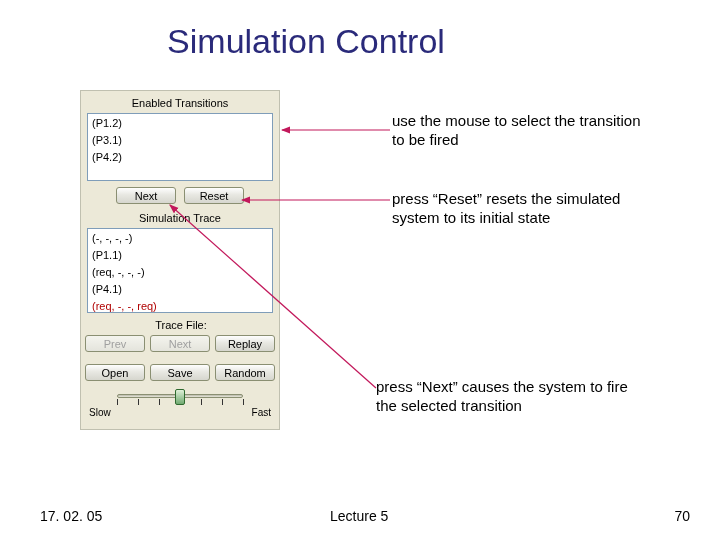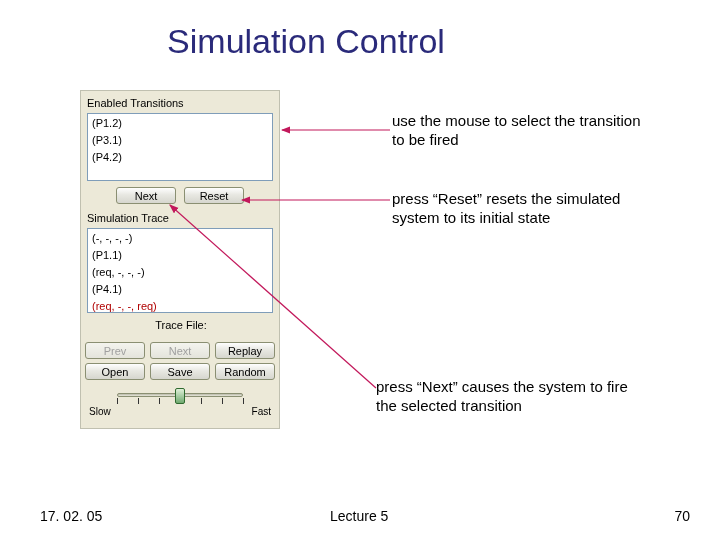--- a/index.html
+++ b/index.html
@@ -27,21 +27,21 @@
     top: 90px;
     width: 200px;
     background: #ece9d8;
     border: 1px solid #c0c0b0;
     padding: 4px 6px 8px 6px;
     font-size: 11px;
     color: #000;
     font-family: Tahoma, Arial, sans-serif;
   }
   .section-label {
-    text-align: left;
+    text-align: center;
     font-size: 11px;
     padding: 2px 0 4px 0;
   }
   .listbox {
     background: #fff;
     border: 1px solid #7f9db9;
     height: 68px;
     margin-bottom: 6px;
     font-size: 11px;
     overflow: hidden;
@@ -74,23 +74,23 @@
     border: 1px solid #8a8f72;
     border-radius: 3px;
     color: #000;
     cursor: pointer;
     font-family: Tahoma, Arial, sans-serif;
   }
   .xp-btn:disabled { color: #a0a0a0; background: linear-gradient(#f4f4ee,#e4e4dc); }
   .grid3 {
     display: grid;
     grid-template-columns: repeat(3, 60px);
-    gap: 4px 5px;
+    gap: 12px 5px;
     justify-content: center;
-    margin-top: 11px;
+    margin-top: 4px;
   }
   .trace-lbl {
     font-size: 11px;
     margin: 6px 0 2px 2px;
     text-align: center;
   }
   .slider-wrap {
     margin-top: 10px;
     position: relative;
     height: 30px;

